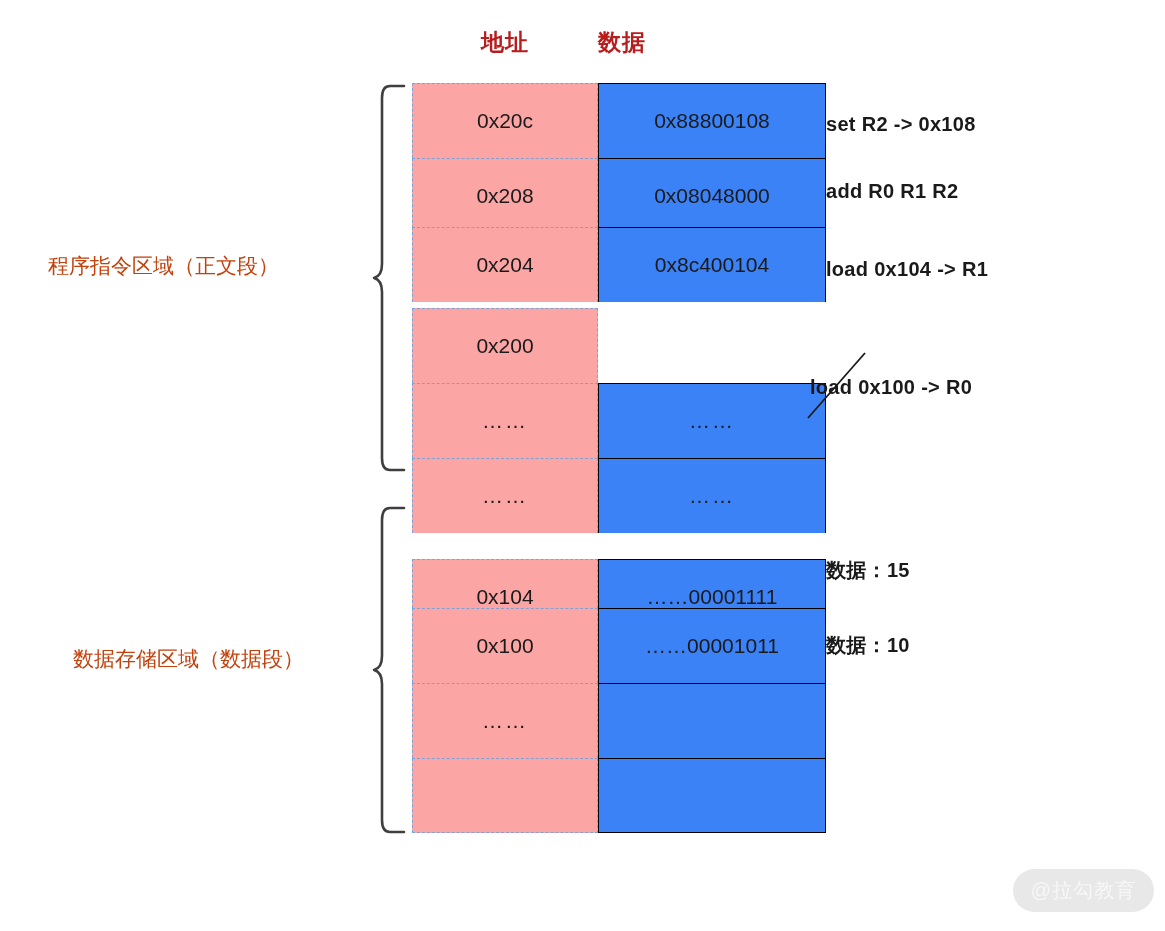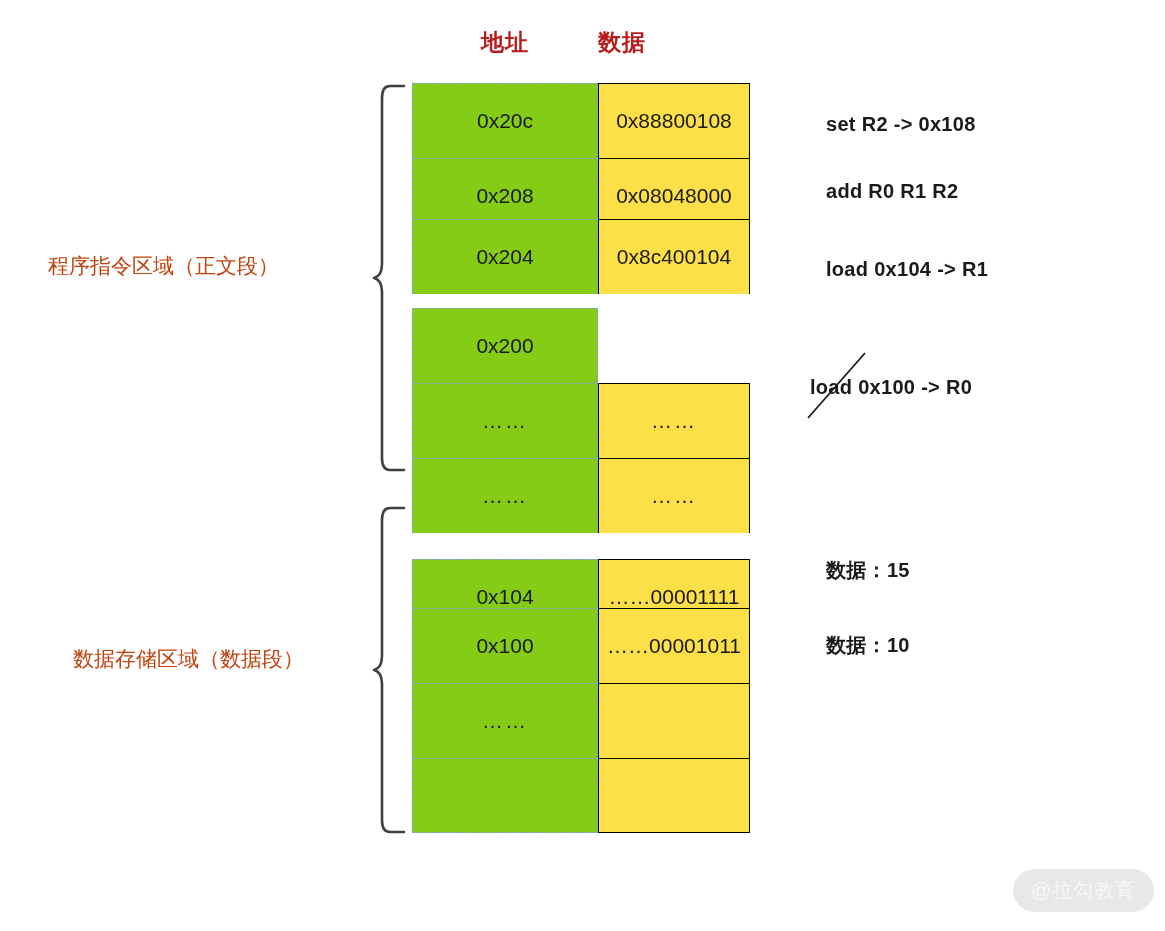--- a/index.html
+++ b/index.html
@@ -57,31 +57,31 @@
     display: flex;
     align-items: center;
     justify-content: center;
     font-size: 21px;
     color: #1a1a1a;
     white-space: nowrap;
   }
   .cell-address {
     left: 0;
     width: 186px;
-    background: #84cc16;
+    background: #fca5a5;
     border: 1px dashed #7ba3d9;
     border-bottom: none;
   }
   .mem-row:last-child .cell-address {
     border-bottom: 1px dashed #7ba3d9;
   }
   .cell-data {
     left: 186px;
-    width: 152px;
-    background: #fde047;
+    width: 228px;
+    background: #3b82f6;
     border: 1px solid #000000;
     border-bottom: none;
   }
   .mem-row:last-child .cell-data {
     border-bottom: 1px solid #000000;
   }
   .ellipsis-cell {
     letter-spacing: 2px;
   }
 
@@ -157,21 +157,21 @@
     <div class="mem-row" style="top:0px;">
       <div class="cell cell-address">0x20c</div>
       <div class="cell cell-data">0x88800108</div>
     </div>
 
     <div class="mem-row" style="top:75px;">
       <div class="cell cell-address">0x208</div>
       <div class="cell cell-data">0x08048000</div>
     </div>
 
-    <div class="mem-row" style="top:136px;padding-left:44px;">
+    <div class="mem-row" style="top:144px;padding-left:44px;">
       <div class="cell cell-address">0x204</div>
       <div class="cell cell-data">0x8c400104</div>
     </div>
 
     <div class="mem-row" style="top:225px;">
       <div class="cell cell-address">0x200</div>
     </div>
 
     <div class="mem-row" style="top:300px;">
       <div class="cell cell-address ellipsis-cell">……</div>

